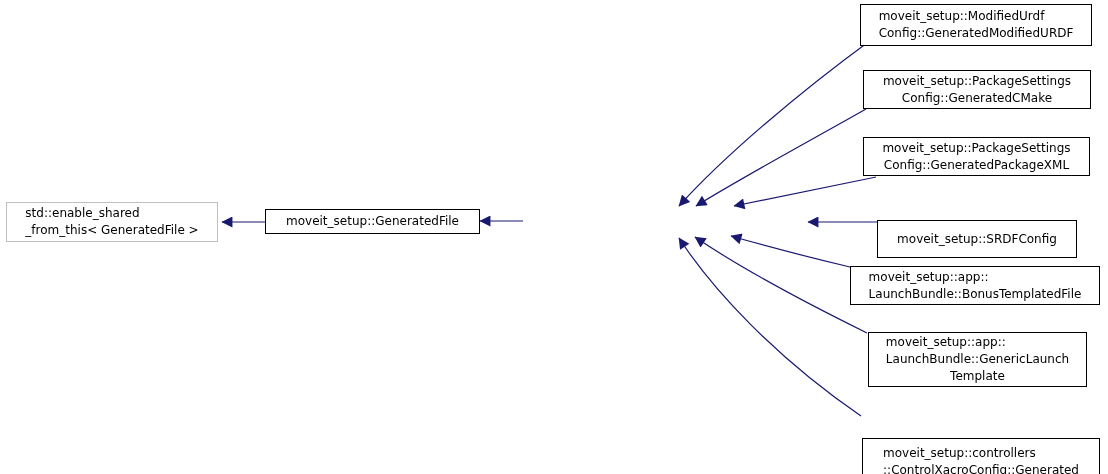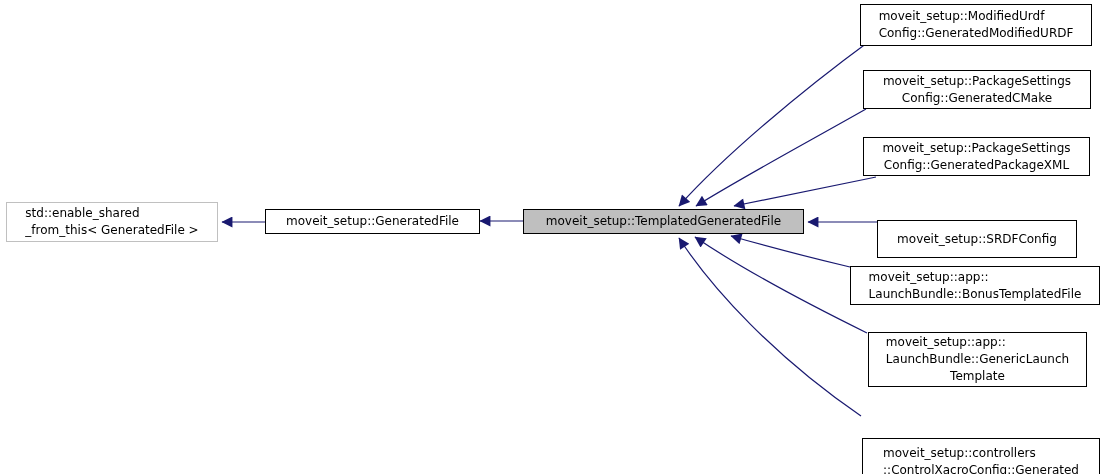--- a/index.html
+++ b/index.html
@@ -59,25 +59,20 @@
       <div class="ln">_from_this&lt; GeneratedFile &gt;</div>
     </div>
   </div>
 
   <div class="node" style="left:265px;top:209px;width:215px;height:25px">
     <div class="label">
       <div class="ln">moveit_setup::GeneratedFile</div>
     </div>
   </div>
 
-  <div class="node highlight" style="left:523px;top:209px;width:281px;height:25px">
-    <div class="label">
-      <div class="ln">moveit_setup::TemplatedGeneratedFile</div>
-    </div>
-  </div>
 
   <div class="node" style="left:860px;top:4px;width:232px;height:42px">
     <div class="label">
       <div class="ln">moveit_setup::ModifiedUrdf</div>
       <div class="ln">Config::GeneratedModifiedURDF</div>
     </div>
   </div>
 
   <div class="node" style="left:863px;top:70px;width:228px;height:39px">
     <div class="label">

